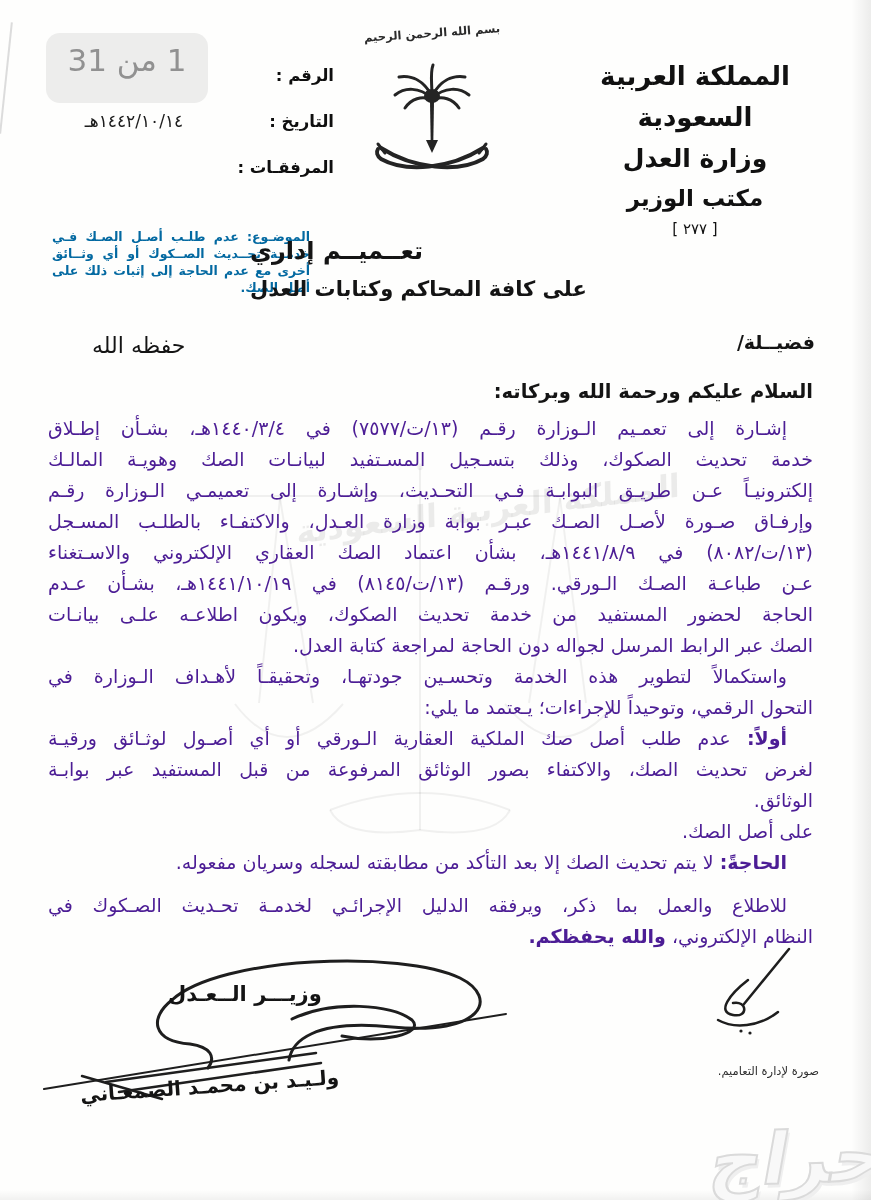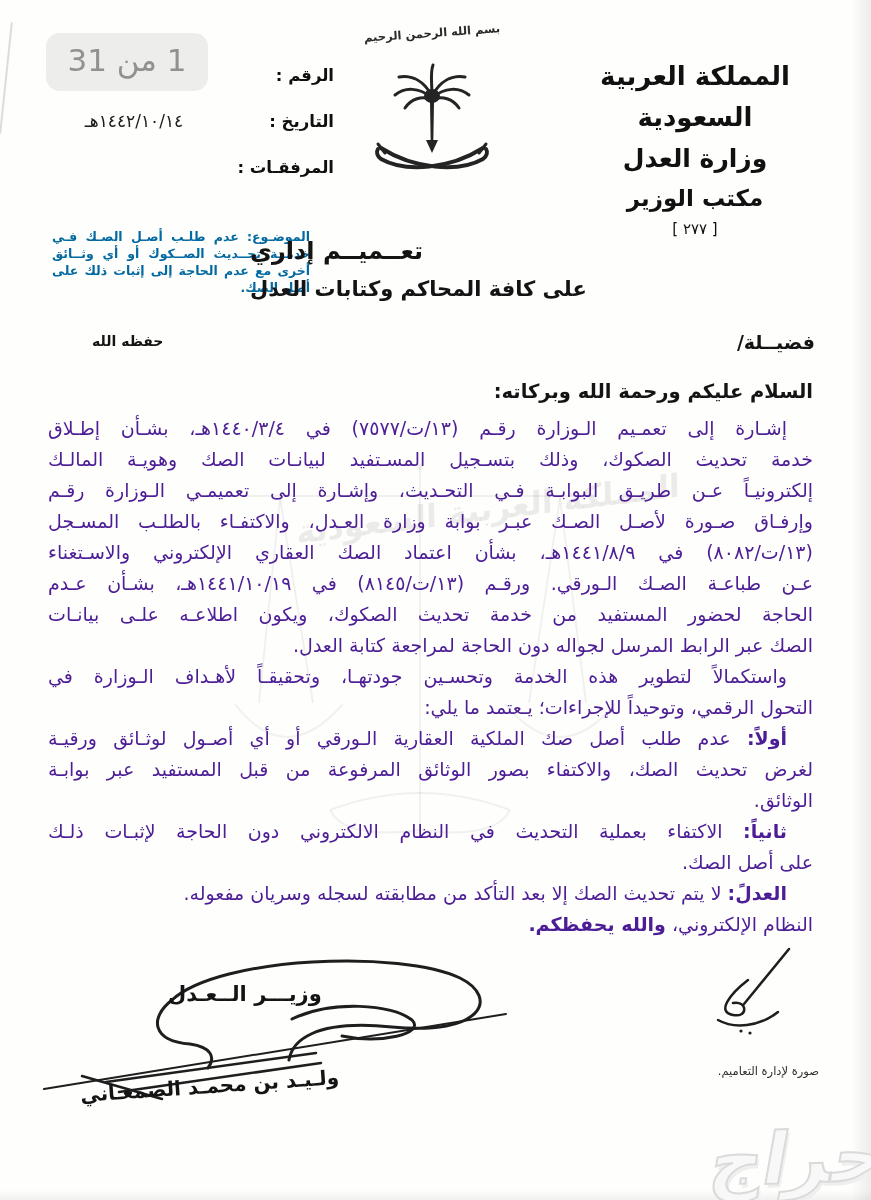--- a/index.html
+++ b/index.html
@@ -9,21 +9,21 @@
     font-family:"DejaVu Sans",sans-serif;direction:rtl;
   }
   
   .edge-right{position:absolute;top:0;right:0;width:20px;height:100%;
     background:linear-gradient(to right,rgba(0,0,0,0),rgba(0,0,0,0.07));}
   .edge-bottom{position:absolute;bottom:0;left:0;width:100%;height:10px;
     background:linear-gradient(to bottom,rgba(0,0,0,0),rgba(0,0,0,0.05));}
   .corner-line{position:absolute;left:5px;top:22px;width:2px;height:112px;
     background:#dcdcdc;transform:rotate(6deg);}
   
-  .badge{position:absolute;left:46px;top:33px;width:162px;height:58px;
+  .badge{position:absolute;left:46px;top:33px;width:162px;height:70px;
     background:#ededec;border-radius:14px;color:#919191;font-size:31px;
     line-height:55px;text-align:center;direction:rtl;}
   
   .meta-label{position:absolute;right:537px;font-size:16.5px;font-weight:bold;
     white-space:nowrap;color:#0f0f0f;}
   .date-value{position:absolute;left:46px;top:111px;width:176px;text-align:center;
     font-size:17px;letter-spacing:1px;color:#1c1c1c;}
   
   .bismillah{position:absolute;left:362px;top:26px;width:140px;text-align:center;
     font-size:11.5px;font-weight:bold;color:#2b2b2b;transform:rotate(-4deg);}
@@ -36,21 +36,21 @@
   .lh4{font-size:15px;line-height:24px;font-weight:normal;}
   
   .subject{position:absolute;left:52px;top:228px;width:258px;font-size:12.5px;
     font-weight:bold;line-height:17px;text-align:justify;color:#0369a1;}
   
   .title-block{position:absolute;left:250px;top:232px;width:400px;text-align:left;font-weight:bold;}
   .title1{font-size:24px;line-height:38px;}
   .title2{font-size:21px;line-height:38px;}
   
   .addressee{position:absolute;right:56px;top:331px;font-size:19px;font-weight:bold;}
-  .blessing{position:absolute;left:92px;top:333px;font-size:14px;font-weight:bold;}
+  .blessing{position:absolute;left:92px;top:333px;font-size:22px;font-weight:normal;}
   .greeting{position:absolute;right:58px;top:380px;font-size:19.5px;font-weight:bold;}
   
   .body-text{position:absolute;right:58px;top:413px;width:765px;font-size:19px;
     line-height:31px;color:#4c1d95;direction:rtl;}
   .body-line{text-align:justify;text-align-last:justify;white-space:normal;}
   .body-line.last{text-align-last:right;}
   .body-line.first{text-indent:26px;}
   .body-line.gap{margin-top:12px;}
   .body-line b{font-weight:bold;}
   
@@ -151,23 +151,23 @@
       <div class="body-line">وإرفـاق صـورة لأصـل الصـك عبـر بوابة وزارة العـدل، والاكتفـاء بالطلـب المسـجل</div>
       <div class="body-line">(١٣/ت/٨٠٨٢) في ١٤٤١/٨/٩هـ، بشأن اعتماد الصك العقاري الإلكتروني والاسـتغناء</div>
       <div class="body-line">عـن طباعـة الصـك الـورقي. ورقـم (١٣/ت/٨١٤٥) في ١٤٤١/١٠/١٩هـ، بشـأن عـدم</div>
       <div class="body-line">الحاجة لحضور المستفيد من خدمة تحديث الصكوك، ويكون اطلاعـه علـى بيانـات</div>
       <div class="body-line last">الصك عبر الرابط المرسل لجواله دون الحاجة لمراجعة كتابة العدل.</div>
       <div class="body-line first">واستكمالاً لتطوير هذه الخدمة وتحسـين جودتهـا، وتحقيقـاً لأهـداف الـوزارة في</div>
       <div class="body-line last">التحول الرقمي، وتوحيداً للإجراءات؛ يـعتمد ما يلي:</div>
       <div class="body-line first"><b>أولاً:</b> عدم طلب أصل صك الملكية العقارية الـورقي أو أي أصـول لوثـائق ورقيـة</div>
       <div class="body-line">لغرض تحديث الصك، والاكتفاء بصور الوثائق المرفوعة من قبل المستفيد عبر بوابـة</div>
       <div class="body-line last">الوثائق.</div>
-      <div class="body-line first"><b>ثانياً:</b> الاكتفاء بعملية التحديث في النظام الالكتروني دون الحاجة لإثبـات ذلـك</div>
       <div class="body-line last">على أصل الصك.</div>
-      <div class="body-line first last"><b>العدلً:</b> لا يتم تحديث الصك إلا بعد التأكد من مطابقته لسجله وسريان مفعوله.</div>
+      <div class="body-line first last"><b>الحاجةً:</b> لا يتم تحديث الصك إلا بعد التأكد من مطابقته لسجله وسريان مفعوله.</div>
+      <div class="body-line first gap">للاطلاع والعمل بما ذكر، ويرفقه الدليل الإجرائـي لخدمـة تحـديث الصـكوك في</div>
       <div class="body-line last">النظام الإلكتروني، <b>والله يحفظكم.</b></div>
     </div>
 
   <svg class="sig-scribble" width="470" height="170" viewBox="0 0 470 170" fill="none" stroke="#1e1e1e" stroke-linecap="round">
     <path stroke-width="2" d="M4 141 L466 66"></path>
     <path stroke-width="3" d="M132 52 C180 8 362 2 420 30 C460 50 442 88 352 79 C272 71 252 94 249 112"></path>
     <path stroke-width="3" d="M132 52 C109 70 112 93 150 96 C171 99 176 109 168 120"></path>
     <path stroke-width="3" d="M252 71 C292 52 352 56 372 72 C386 86 340 96 302 88"></path>
     <path stroke-width="2.5" d="M66 134 L276 105"></path>
     <path stroke-width="2.5" d="M79 144 L281 115"></path>

